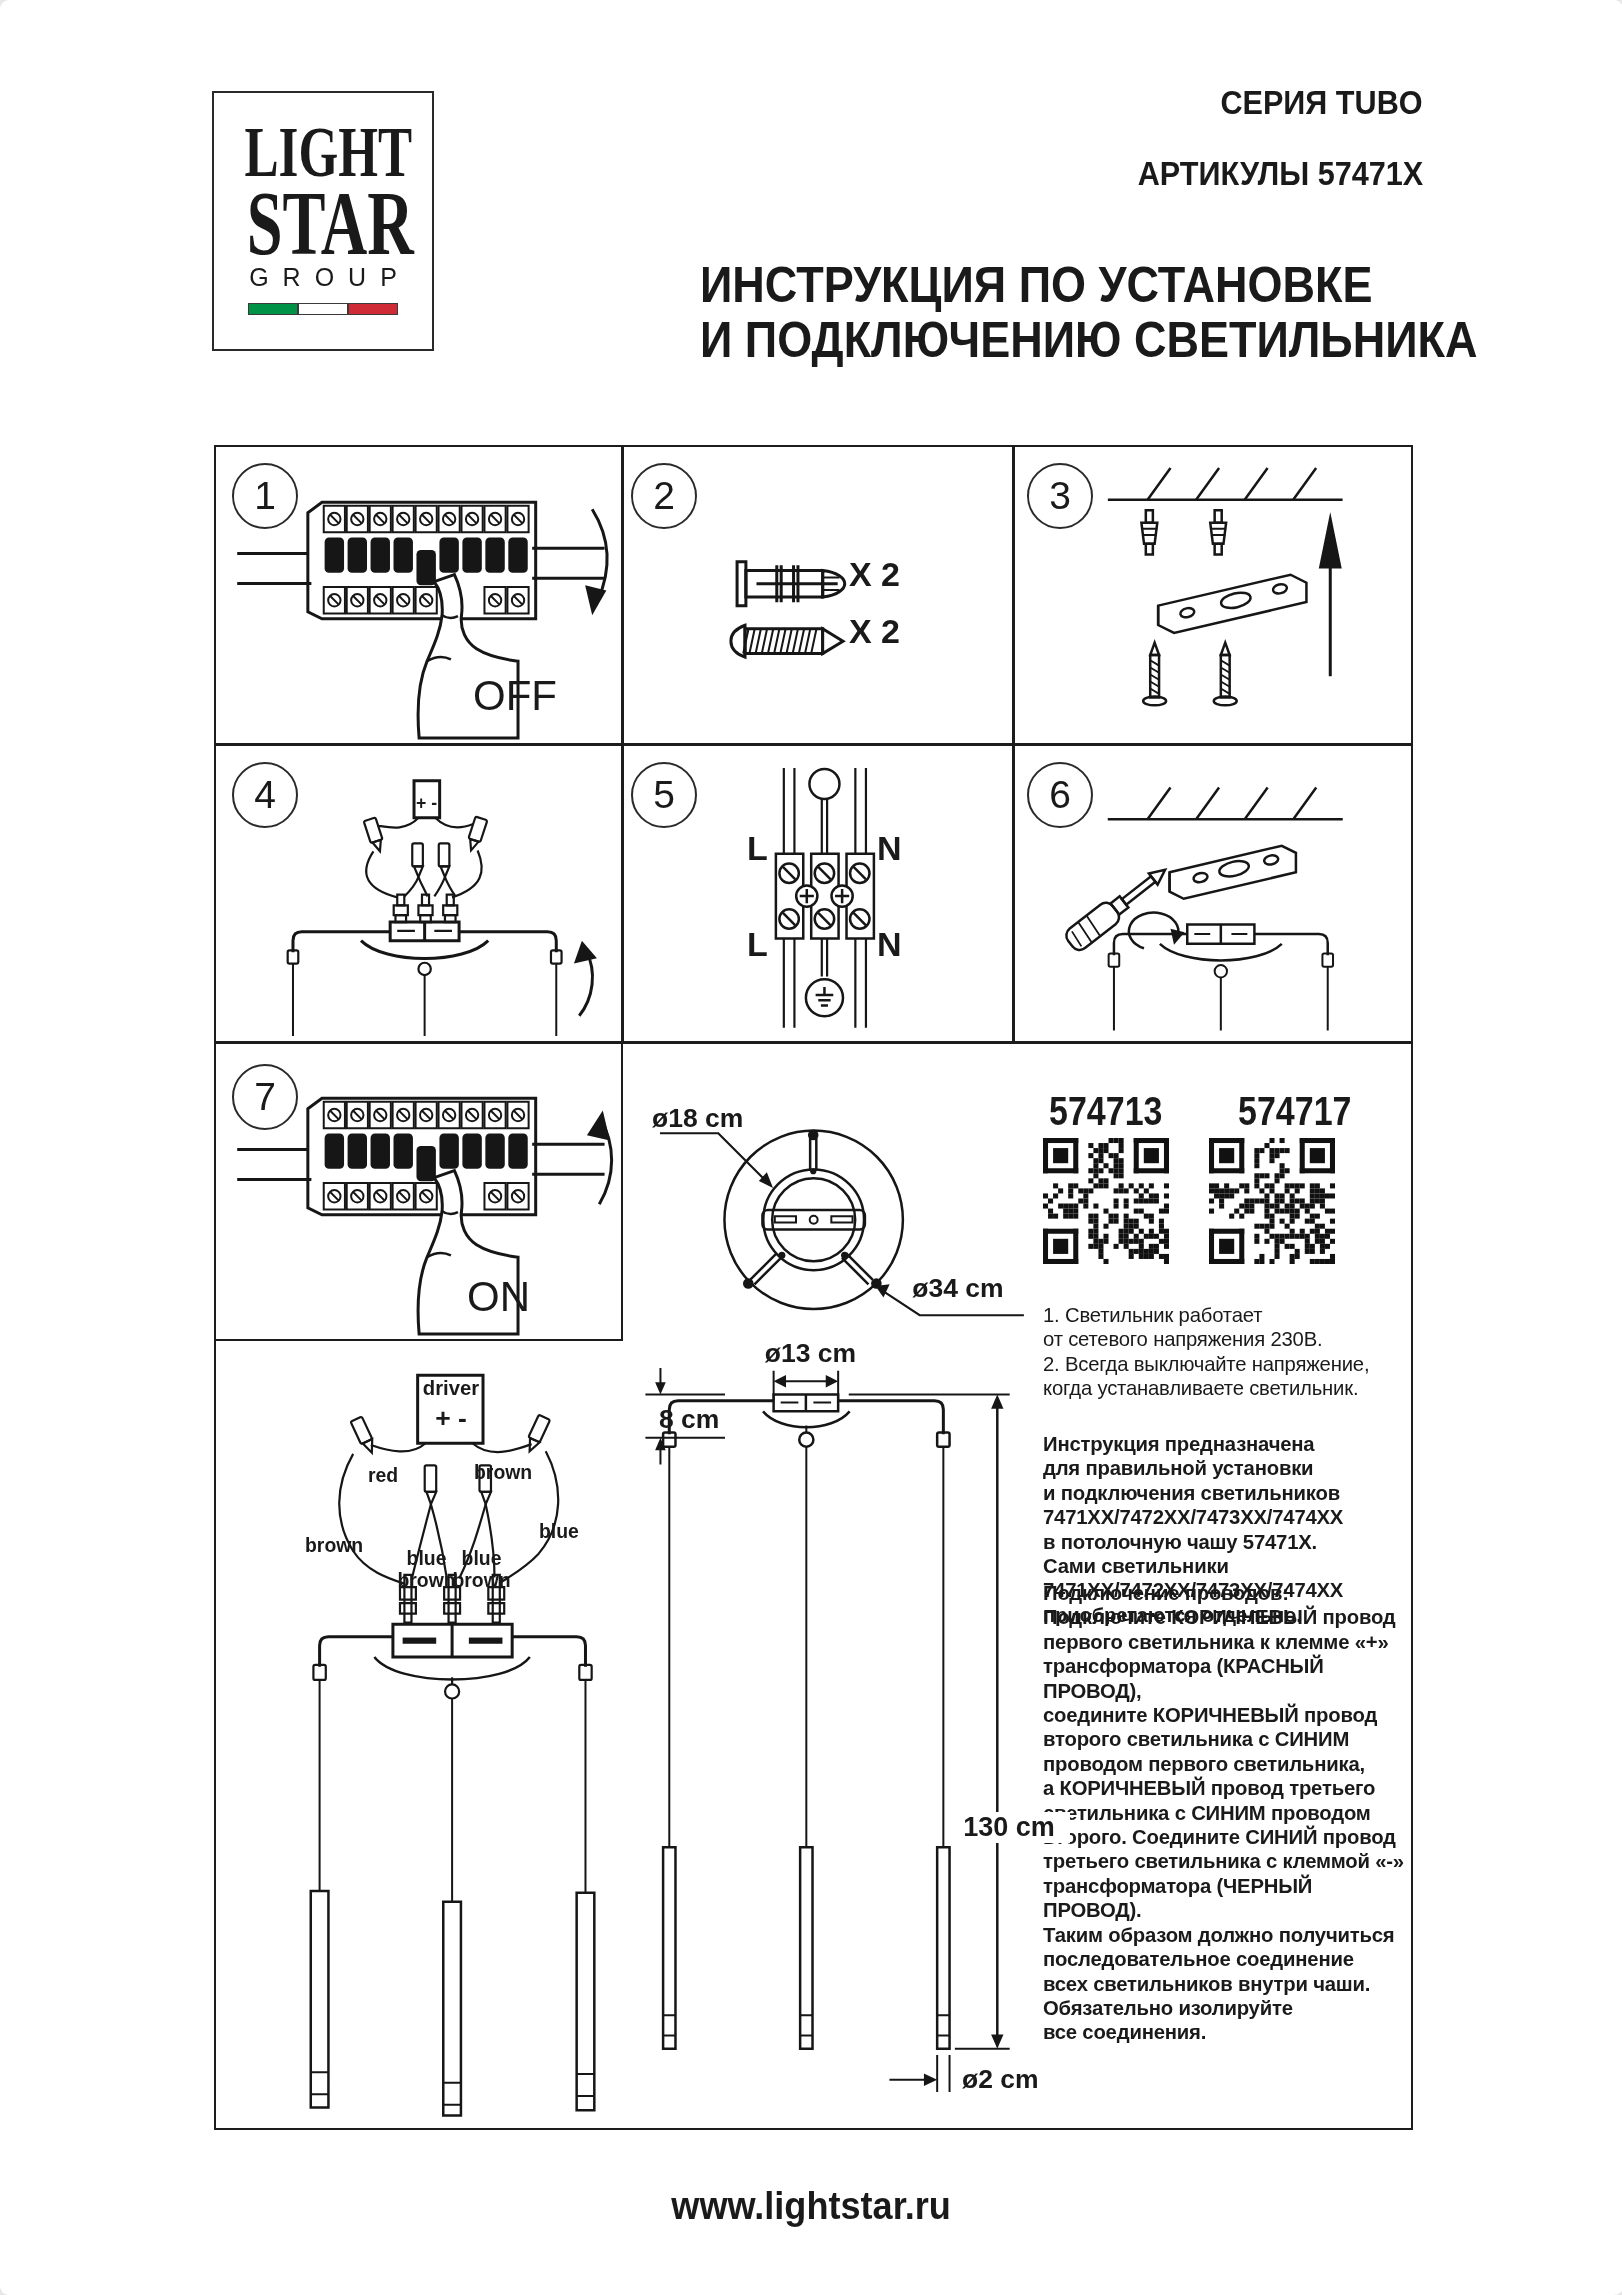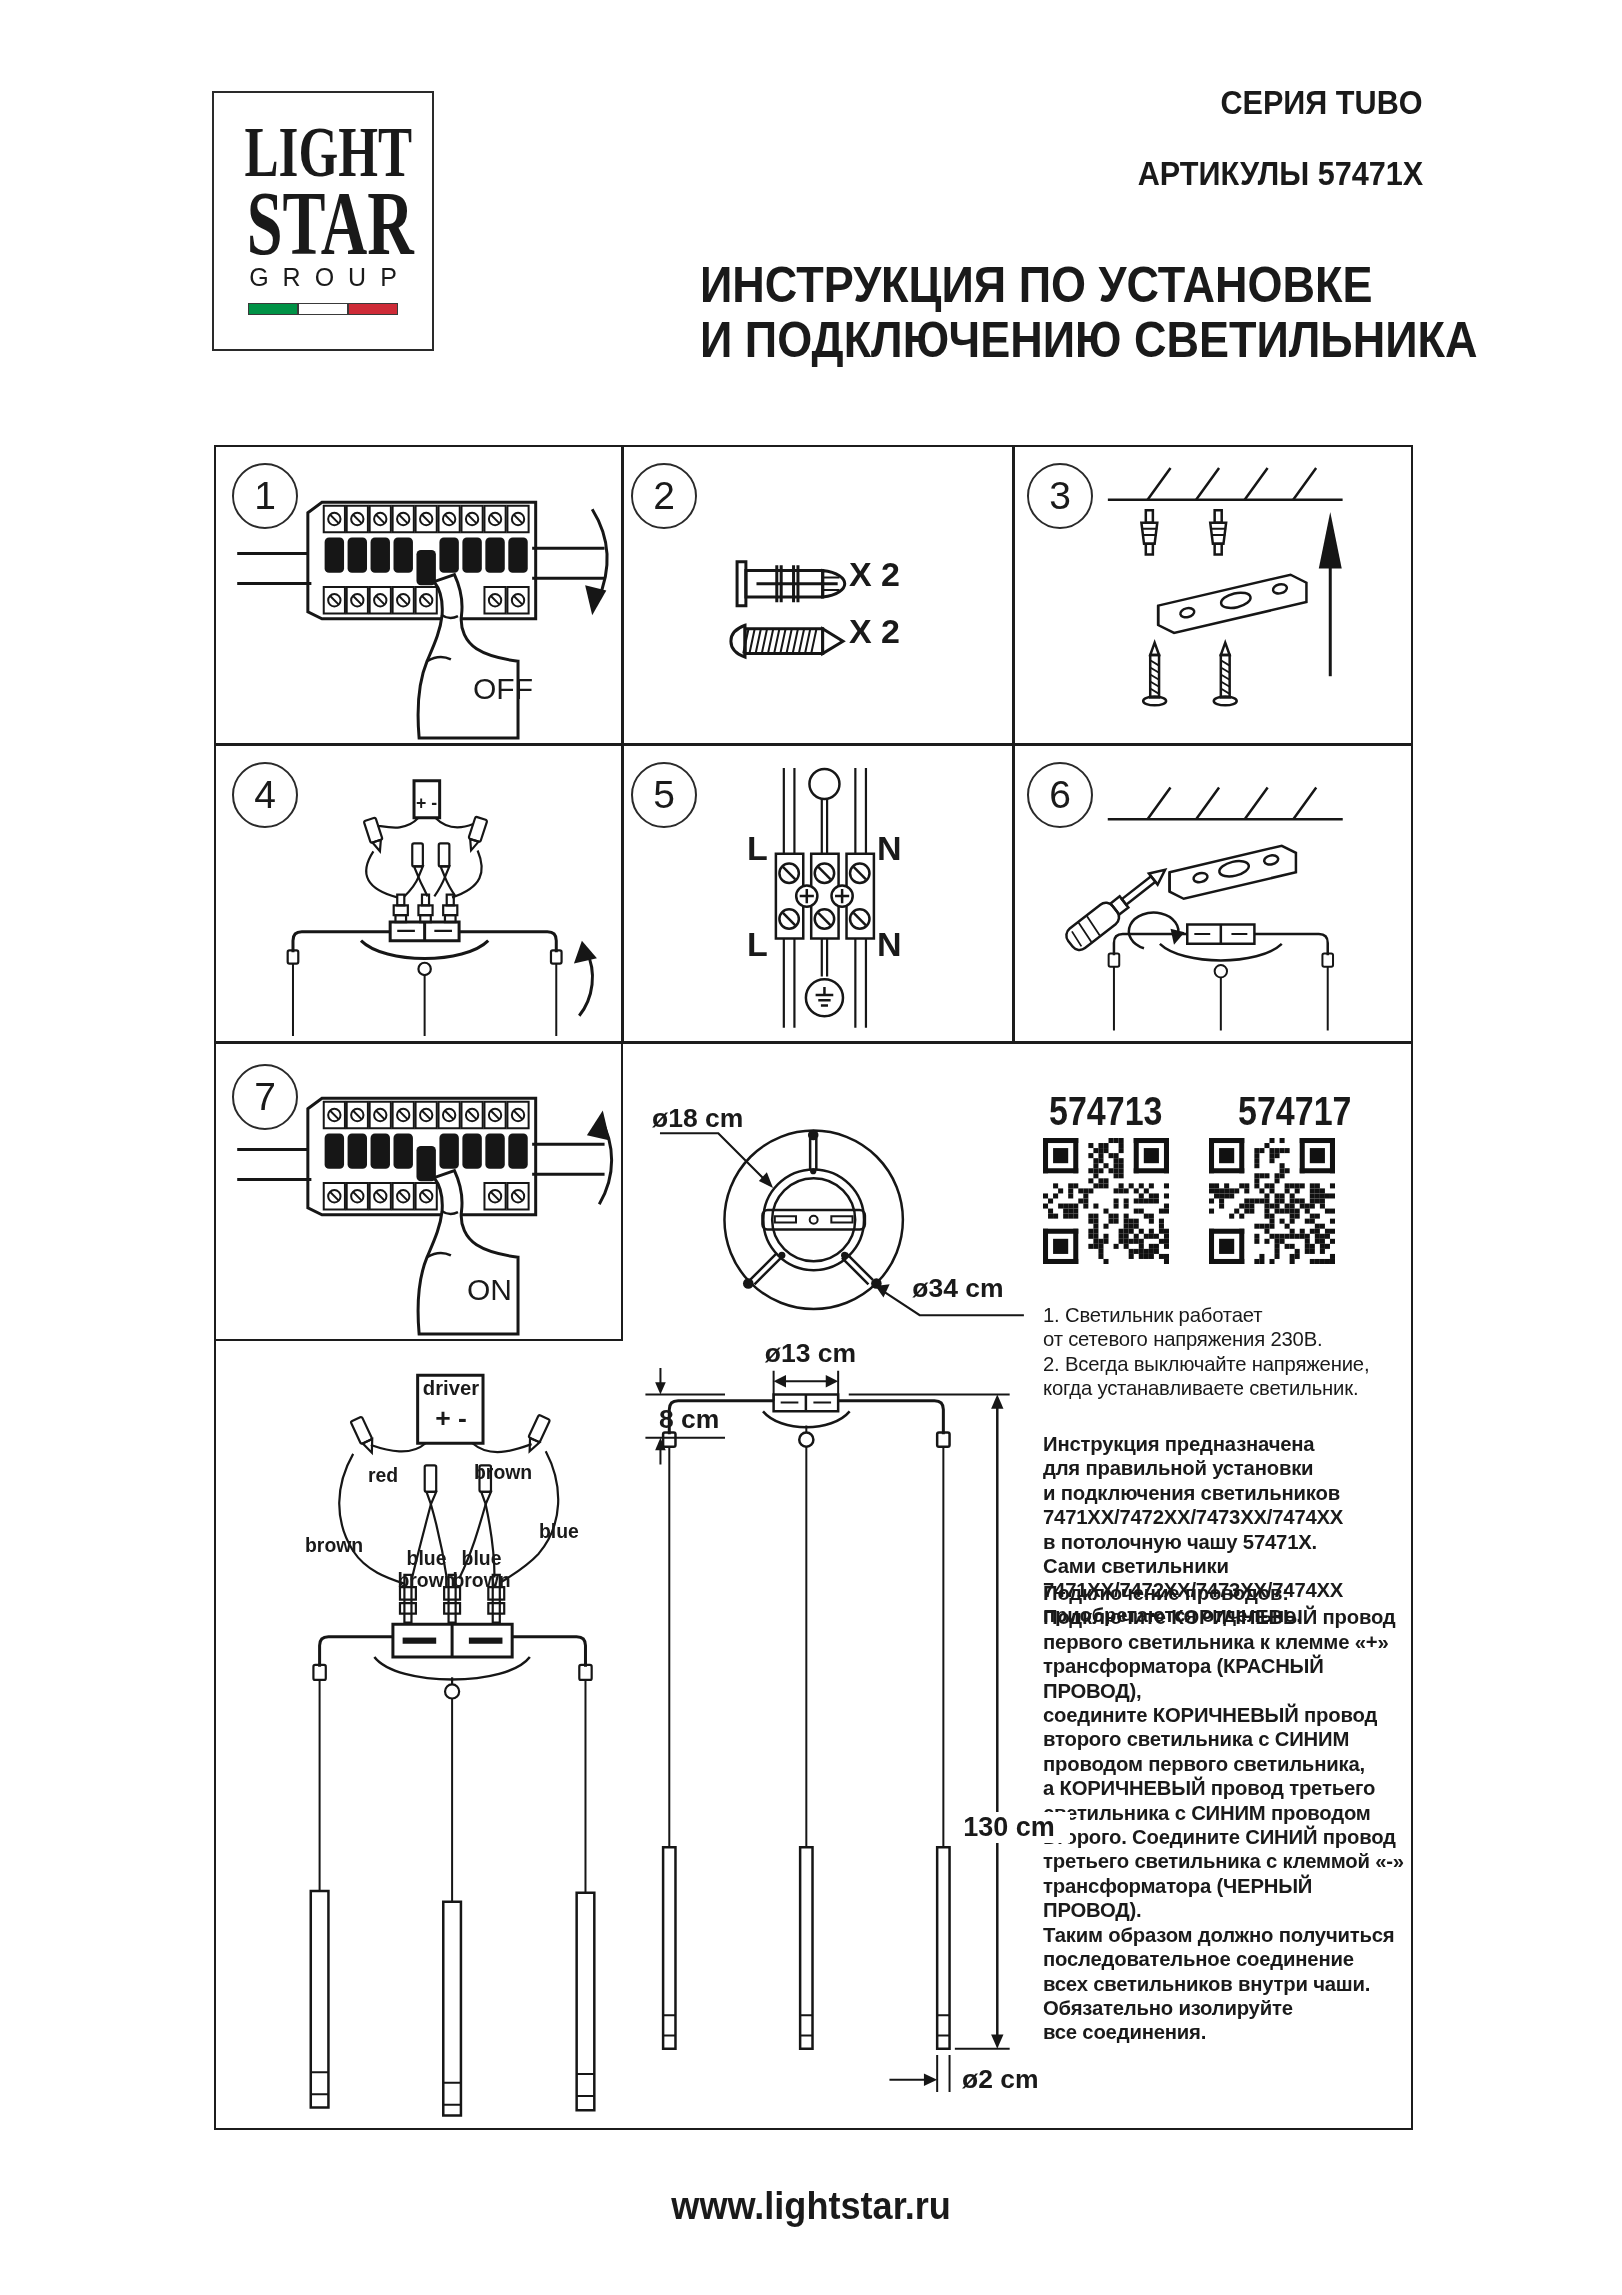--- a/index.html
+++ b/index.html
@@ -1,28 +1,28 @@
 <!DOCTYPE html>
 <html style="font-size:14px"><head>
 <meta charset="utf-8">
 <style>
   html,body{margin:0;padding:0;background:#e8e8e8;}
   .page{position:relative;width:1623px;height:2295px;background:#ffffff;
-        font-family:"Liberation Sans",sans-serif;color:#1a1a1a;overflow:hidden;}
+        font-family:"Liberation Sans",sans-serif;color:#1a1a1a;overflow:hidden;border-radius:9px;}
   .abs{position:absolute;}
   .line{position:absolute;background:#1c1c1c;}
   .border-box{position:absolute;border:2.7px solid #1c1c1c;}
   .num-circle{position:absolute;width:62px;height:62px;border:2.7px solid #2a2a2a;border-radius:50%;
         display:flex;align-items:center;justify-content:center;font-size:39px;font-weight:400;}
   .cond{display:inline-block;transform:scaleX(0.9);transform-origin:0 50%;white-space:nowrap;}
   .cond-r{display:inline-block;transform:scaleX(0.9);transform-origin:100% 50%;white-space:nowrap;}
   .title{font-weight:700;font-size:34px;line-height:71px;text-align:right;}
   .subtitle{font-weight:700;font-size:50px;line-height:55px;}
   .dim{font-weight:700;font-size:26.5px;text-align:center;}
-  .switch-lbl{font-size:30px;font-weight:400;}
+  .switch-lbl{font-size:42px;font-weight:400;}
   .qty{font-size:34px;font-weight:700;}
   .lnlbl{font-size:34px;font-weight:700;}
   .wirelbl{font-size:19.4px;font-weight:700;white-space:pre-line;text-align:center;line-height:22px;}
   .note{font-size:20.3px;line-height:24.4px;width:364px;white-space:pre-line;letter-spacing:-0.2px;}
   .bold{font-weight:700;}
   .qrnum{font-size:40px;font-weight:700;text-align:center;}
   .logo-box{position:absolute;left:212px;top:91px;width:218px;height:256px;border:2.7px solid #2a2a2a;}
   .logo-t{position:absolute;left:0;width:100%;text-align:center;font-family:"Liberation Serif",serif;font-weight:700;}
   .flag{position:absolute;left:34px;top:210px;width:150px;height:12.4px;display:flex;}
   .flag span{flex:1;border:1.8px solid #3a3a3a;box-sizing:border-box;}

